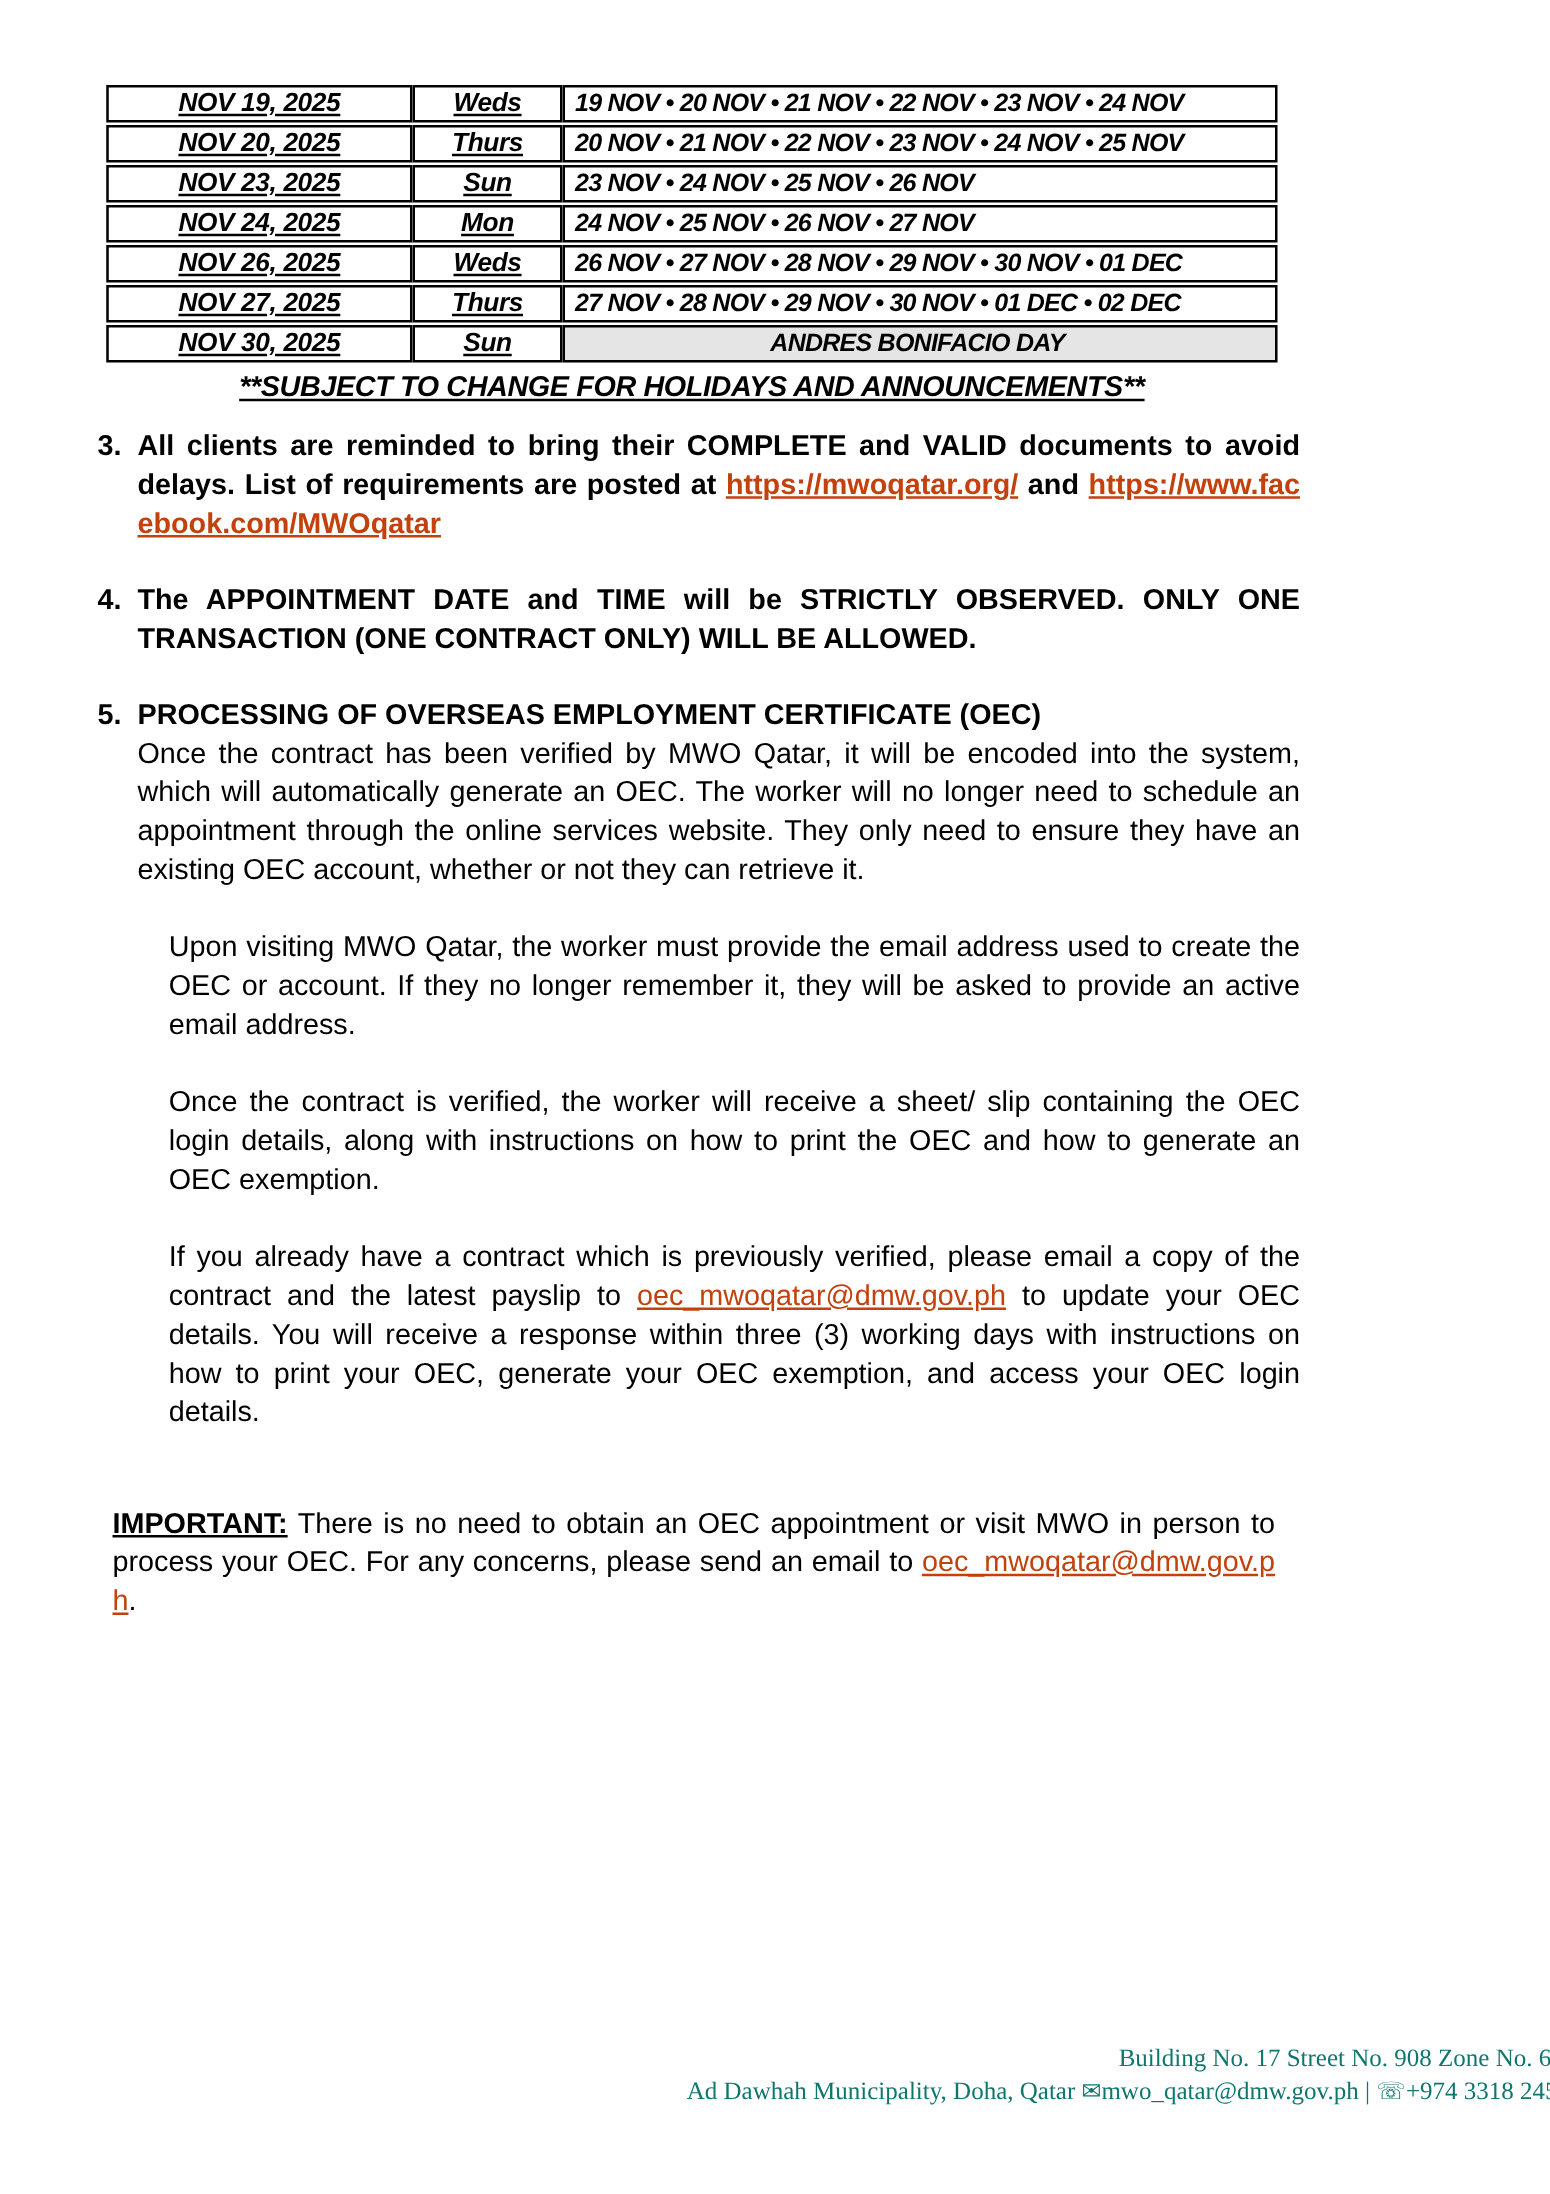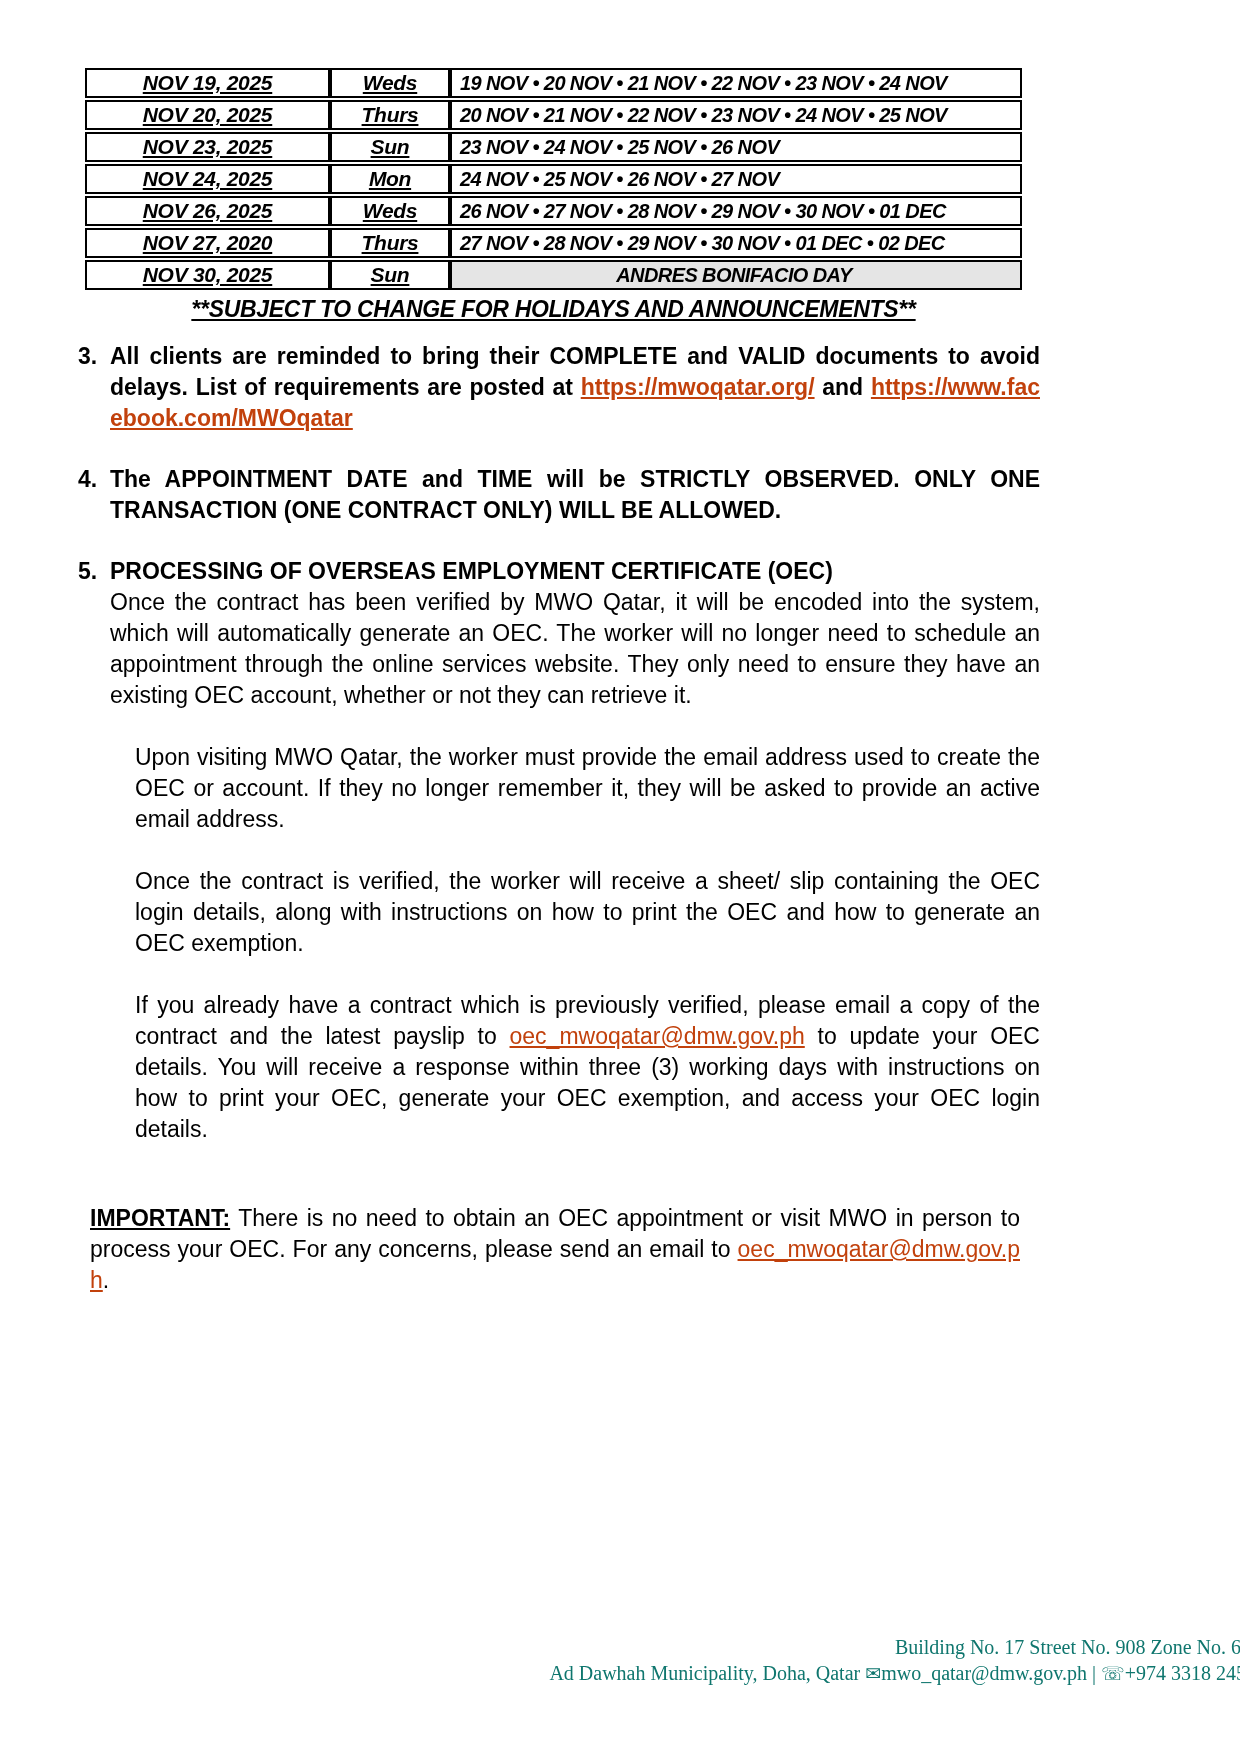--- a/index.html
+++ b/index.html
@@ -165,21 +165,21 @@
     <td class="col-date cell-date">NOV 24, 2025</td>
     <td class="col-day cell-day">Mon</td>
     <td class="col-slots cell-slots">24 NOV • 25 NOV • 26 NOV • 27 NOV</td>
   </tr>
       <tr>
     <td class="col-date cell-date">NOV 26, 2025</td>
     <td class="col-day cell-day">Weds</td>
     <td class="col-slots cell-slots">26 NOV • 27 NOV • 28 NOV • 29 NOV • 30 NOV • 01 DEC</td>
   </tr>
       <tr>
-    <td class="col-date cell-date">NOV 27, 2020</td>
+    <td class="col-date cell-date">NOV 27, 2025</td>
     <td class="col-day cell-day">Thurs</td>
     <td class="col-slots cell-slots">27 NOV • 28 NOV • 29 NOV • 30 NOV • 01 DEC • 02 DEC</td>
   </tr>
       <tr>
     <td class="col-date cell-date">NOV 30, 2025</td>
     <td class="col-day cell-day">Sun</td>
     <td class="col-slots cell-slots holiday">ANDRES BONIFACIO DAY</td>
   </tr>
     </tbody>
 </table>

